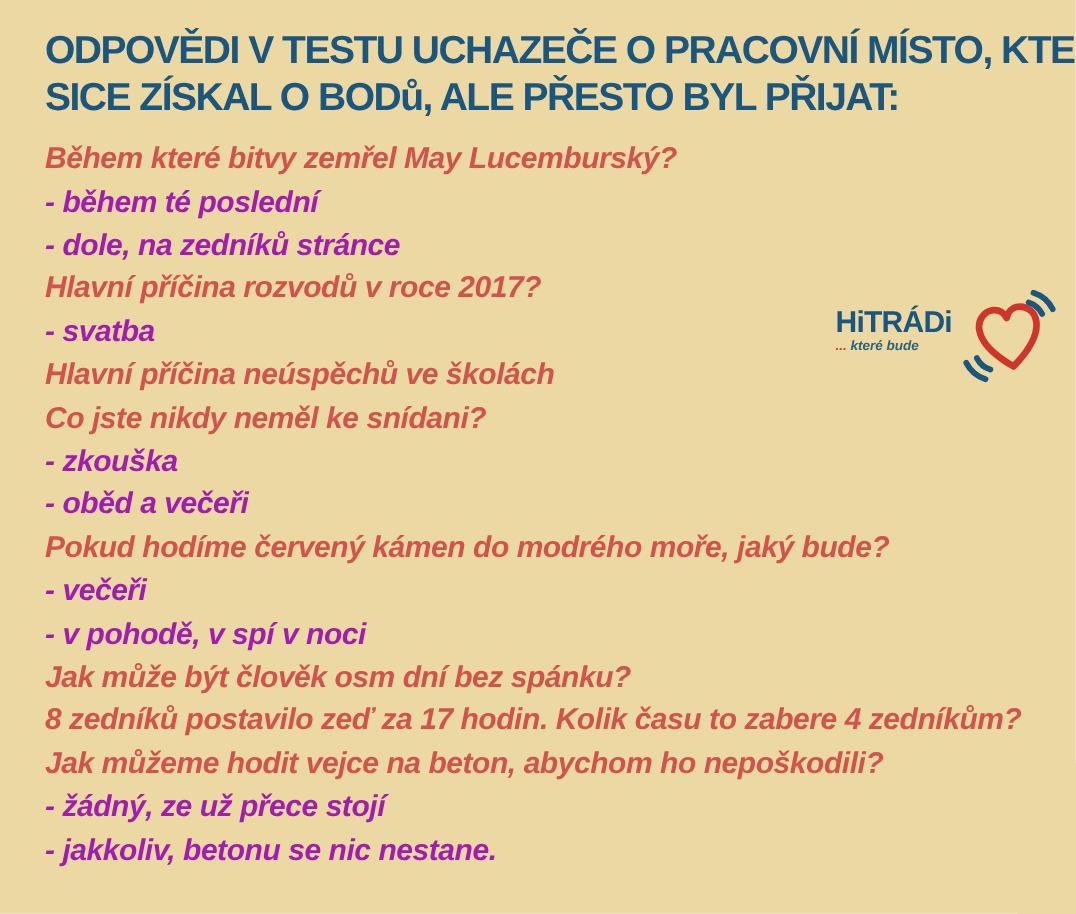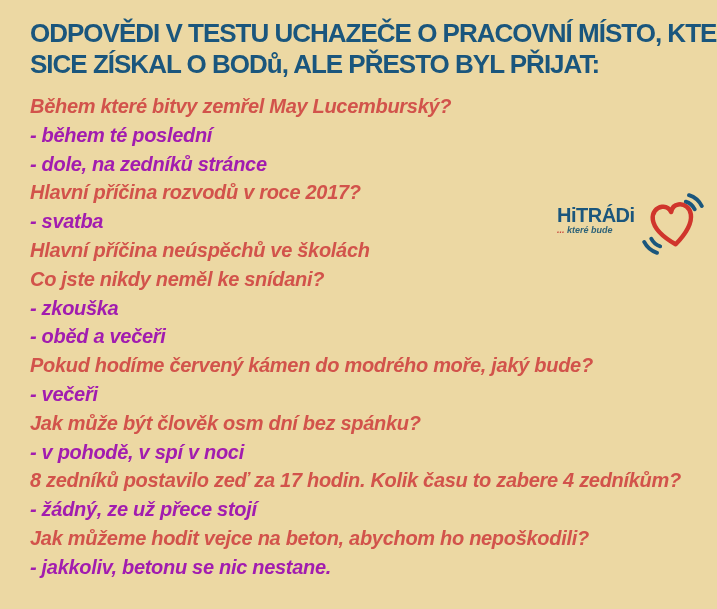--- a/index.html
+++ b/index.html
@@ -97,25 +97,25 @@
       <div class="qa-line a">- během té poslední</div>
       <div class="qa-line a">- dole, na zedníků stránce</div>
       <div class="qa-line q">Hlavní příčina rozvodů v roce 2017?</div>
       <div class="qa-line a">- svatba</div>
       <div class="qa-line q">Hlavní příčina neúspěchů ve školách</div>
       <div class="qa-line q">Co jste nikdy neměl ke snídani?</div>
       <div class="qa-line a">- zkouška</div>
       <div class="qa-line a">- oběd a večeři</div>
       <div class="qa-line q">Pokud hodíme červený kámen do modrého moře, jaký bude?</div>
       <div class="qa-line a">- večeři</div>
+      <div class="qa-line a">- v pohodě, v spí v noci</div>
       <div class="qa-line q">Jak může být člověk osm dní bez spánku?</div>
-      <div class="qa-line a">- v pohodě, v spí v noci</div>
       <div class="qa-line q">8 zedníků postavilo zeď za 17 hodin. Kolik času to zabere 4 zedníkům?</div>
+      <div class="qa-line q">Jak můžeme hodit vejce na beton, abychom ho nepoškodili?</div>
       <div class="qa-line a">- žádný, ze už přece stojí</div>
-      <div class="qa-line q">Jak můžeme hodit vejce na beton, abychom ho nepoškodili?</div>
       <div class="qa-line a">- jakkoliv, betonu se nic nestane.</div>
     </div>
 
   <div class="logo">
     <div class="logo-text-block">
       <div class="logo-brand">HiTRÁDi</div>
       <div class="logo-tagline"><span class="dots">...</span><span> které bude</span></div>
     </div>
     <svg class="logo-heart" viewBox="0 0 100 96" fill="none" xmlns="http://www.w3.org/2000/svg">
 

